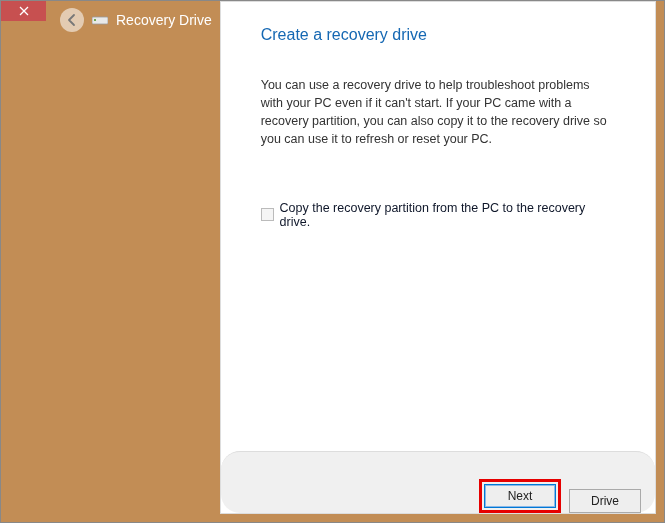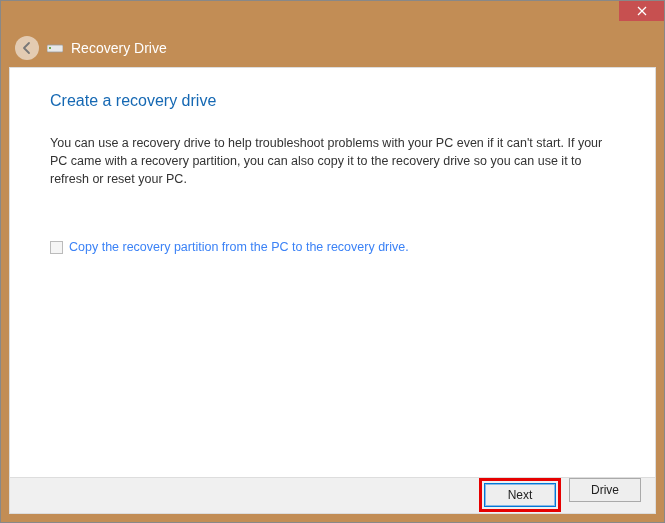--- a/index.html
+++ b/index.html
@@ -13,21 +13,20 @@
       width: 665px;
       height: 523px;
       overflow: hidden;
     }
     .window {
       width: 665px;
       height: 523px;
       border: 1px solid #888;
       background: #c28d55;
       display: flex;
-      flex-direction: column;
     }
     .titlebar {
       height: 28px;
       background: #c28d55;
       display: flex;
       justify-content: flex-end;
       align-items: flex-start;
     }
     .close-btn {
       width: 45px;
@@ -88,52 +87,53 @@
       border: 1px solid #ddd;
     }
     .content-body {
       flex: 1;
       padding: 24px 40px 0 40px;
     }
     .page-heading {
       color: #1568b3;
       font-size: 16px;
       font-weight: 400;
-      margin-bottom: 24px;
+      margin-bottom: 32px;
     }
     .description {
       color: #333;
       font-size: 12.5px;
       line-height: 1.45;
       margin-bottom: 52px;
     }
     .checkbox-row {
       display: flex;
       align-items: center;
       gap: 6px;
     }
     .checkbox {
       width: 13px;
       height: 13px;
       border: 1px solid #bbb;
       background: #f5f5f5;
     }
     .checkbox-label {
-      color: #3b82f6;
+      color: #0f172a;
       font-size: 12.5px;
     }
     .footer {
-      height: 36px;
+      height: 62px;
       background: #f0f0f0;
       border-top: 1px solid #ddd;
       display: flex;
-      align-items: flex-start;
+      align-items: flex-end;
       justify-content: flex-end;
       padding-right: 14px;
       gap: 8px;
+      border-radius: 19px;
     }
     .btn {
       min-width: 72px;
       height: 24px;
       background: #eee;
       border: 1px solid #aaa;
       font-size: 12px;
       color: #222;
       cursor: pointer;
       display: flex;

